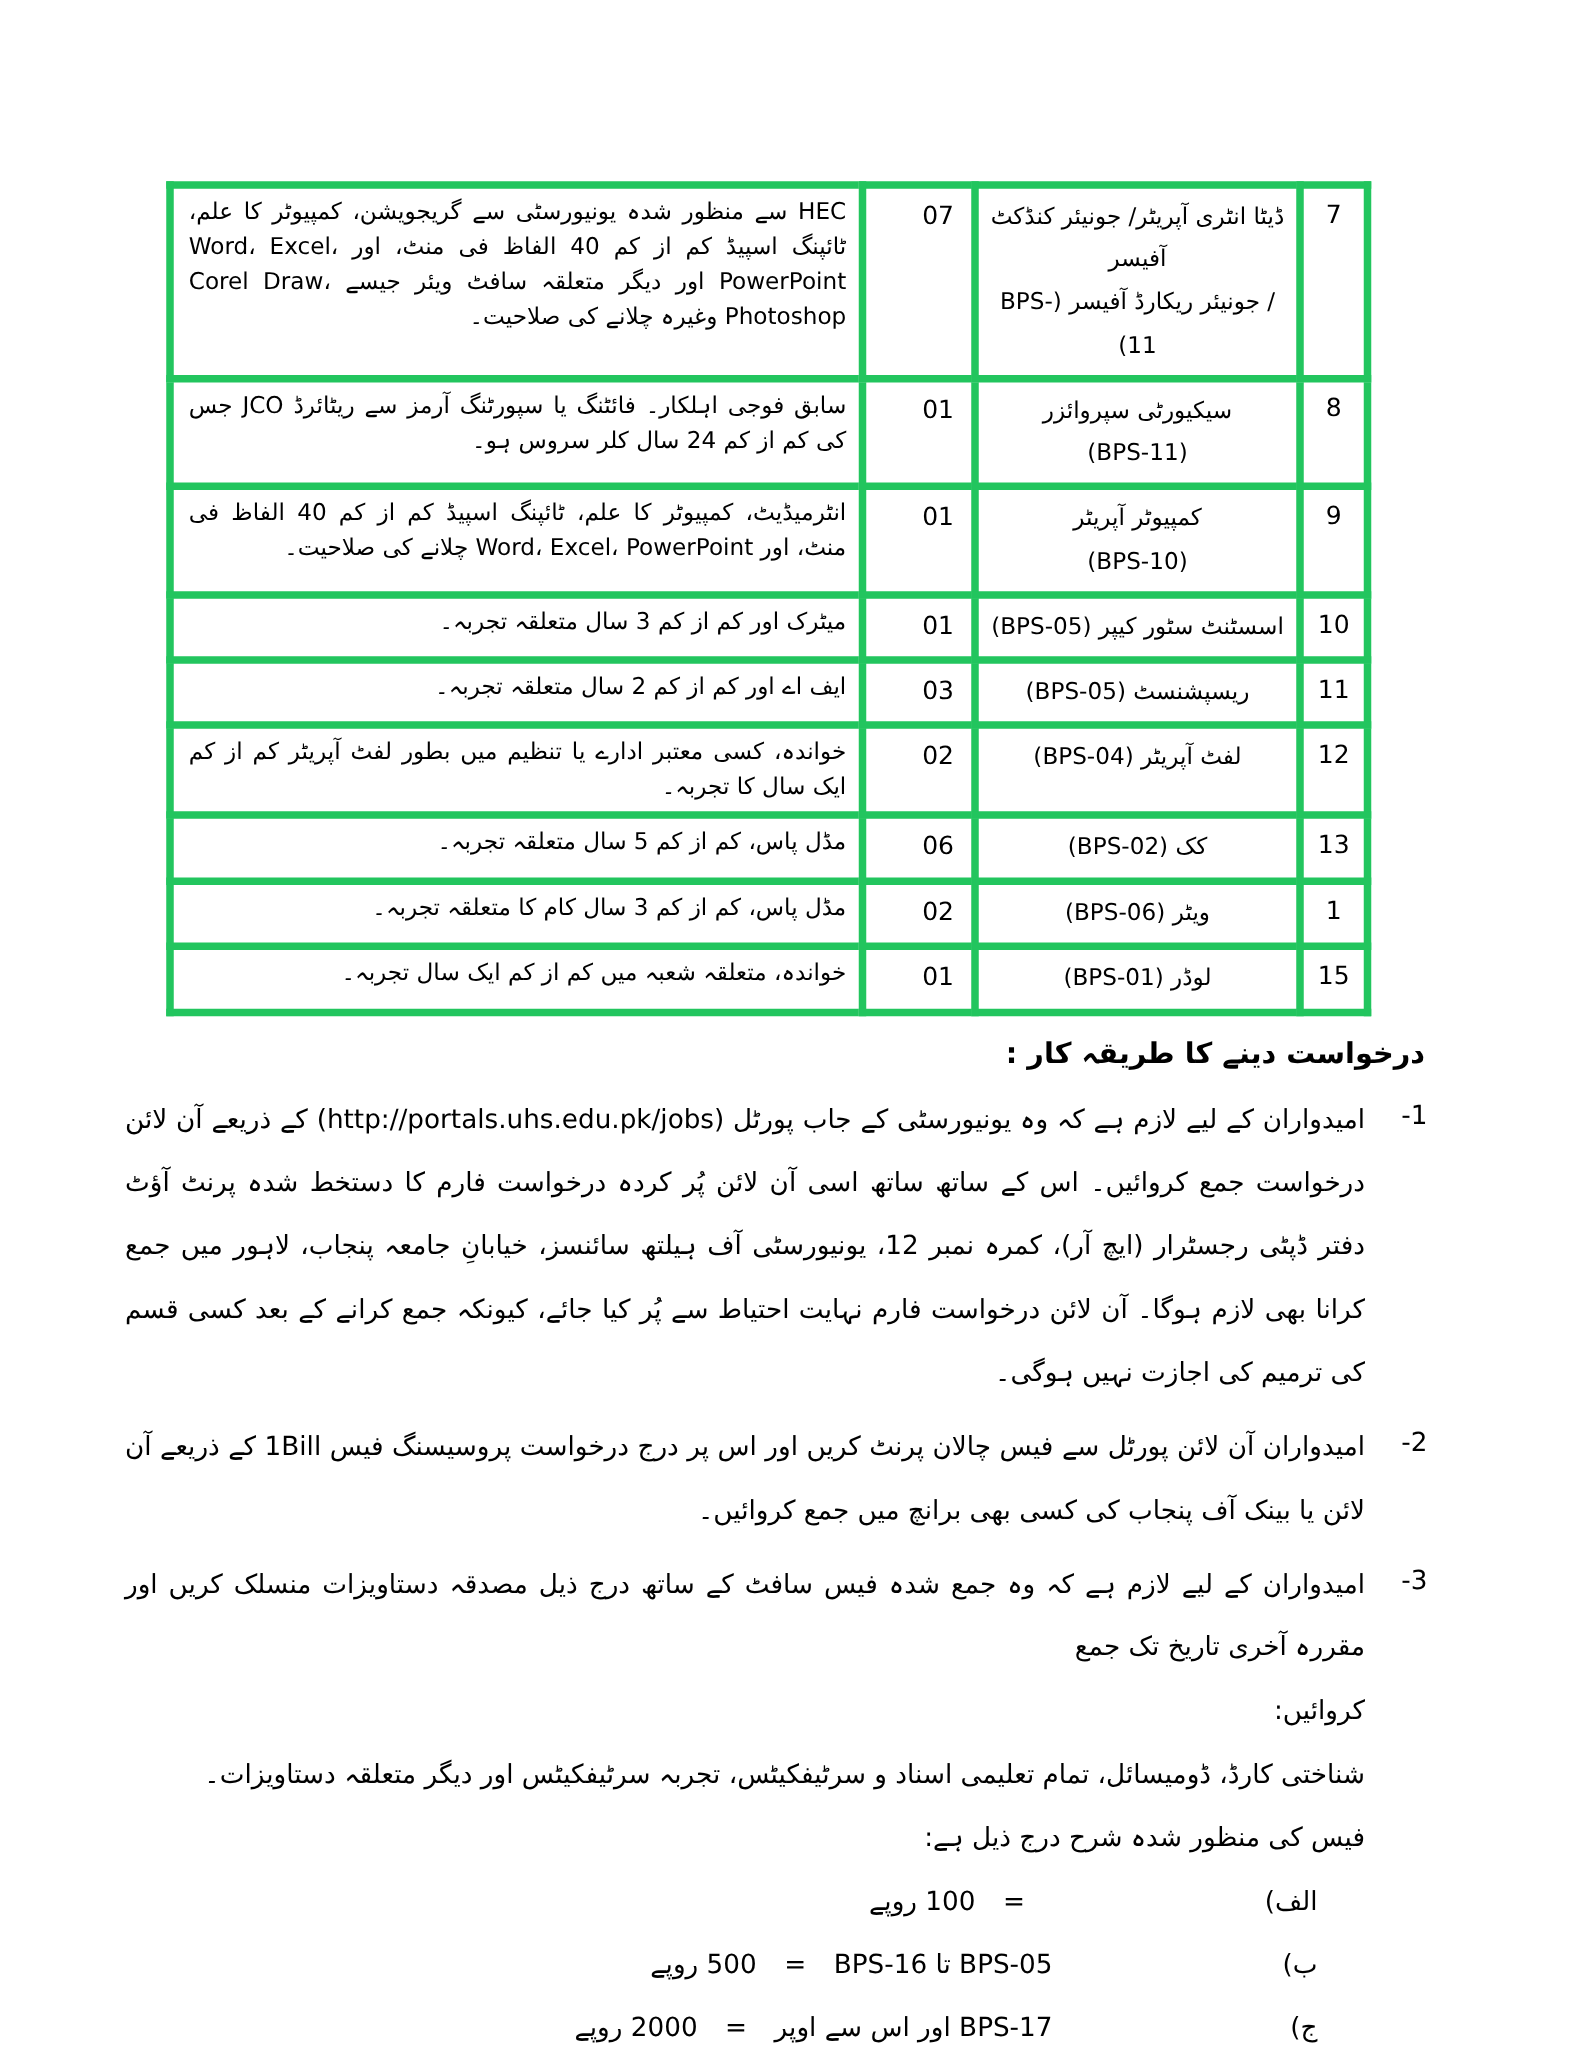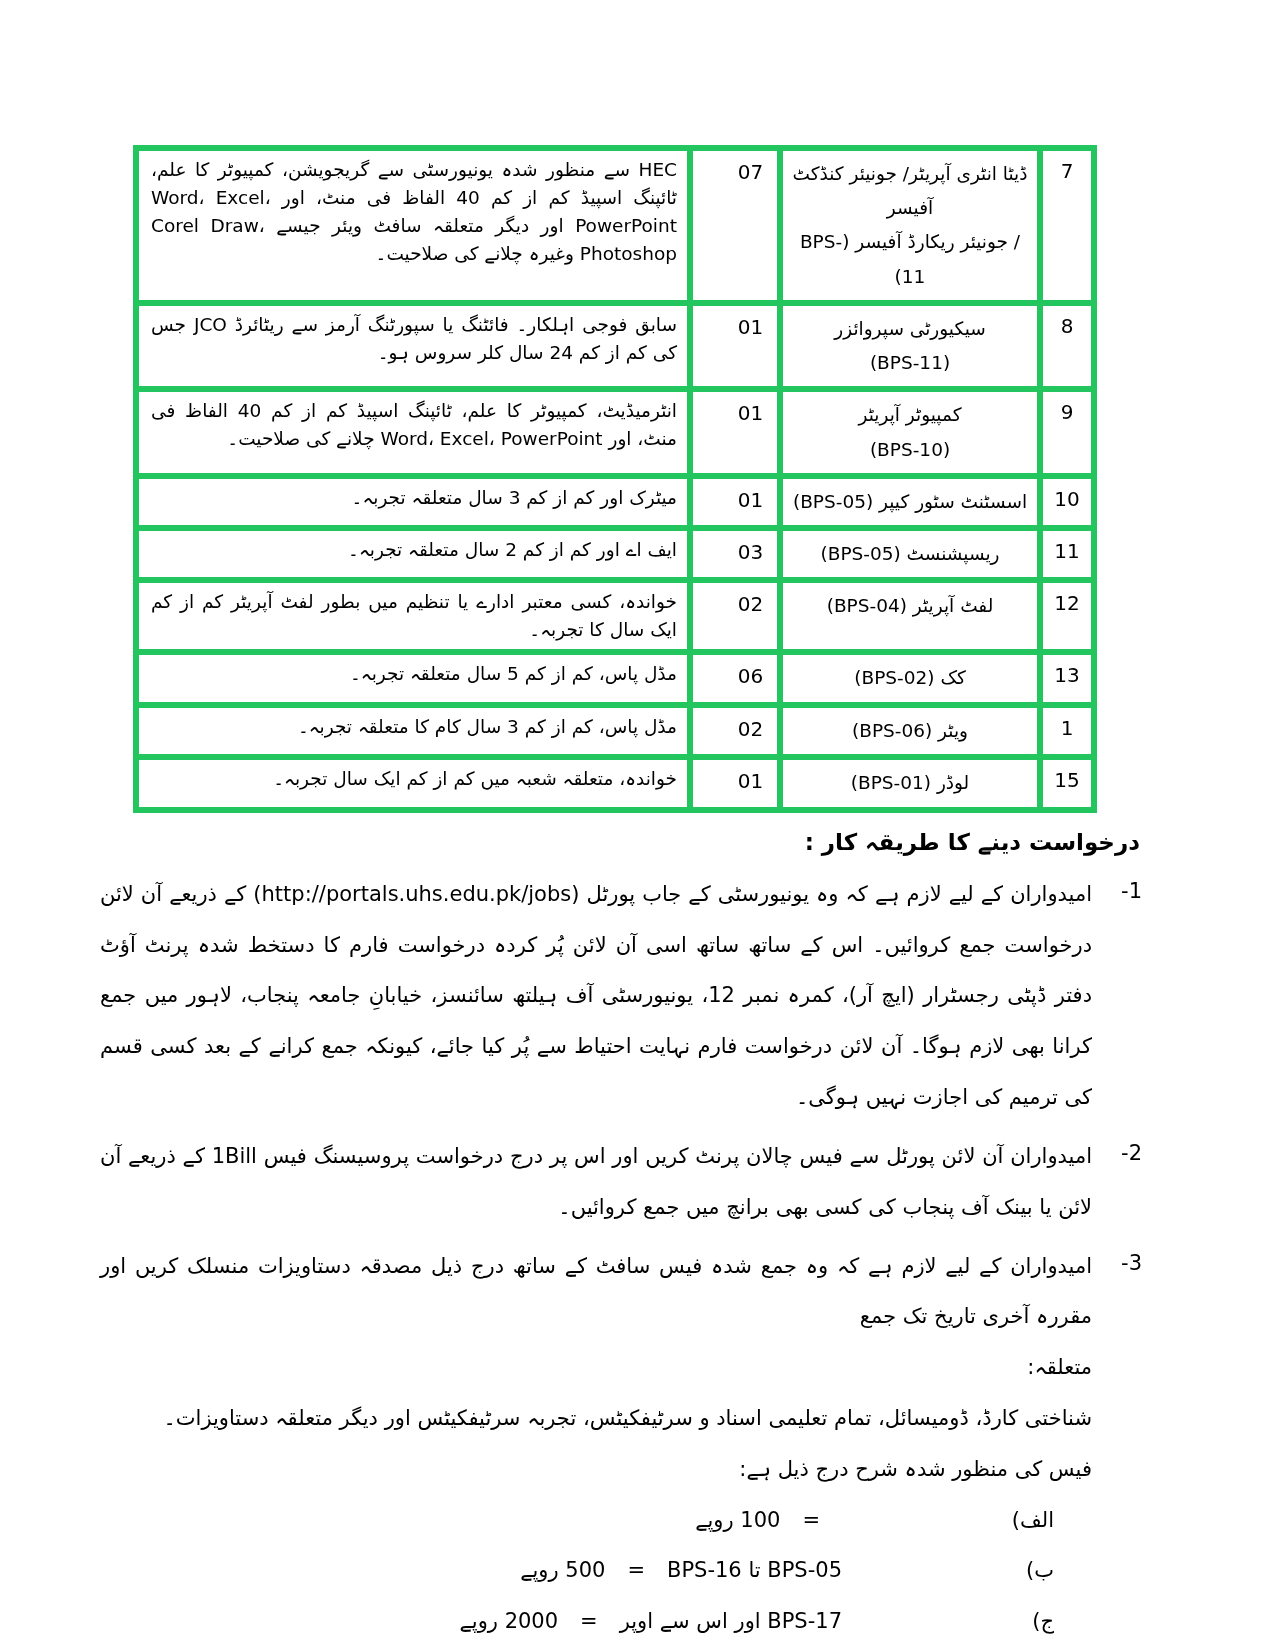--- a/index.html
+++ b/index.html
@@ -158,21 +158,21 @@
 
     <div class="item">
       <div class="marker">2-</div>
       <div class="itext">امیدواران آن لائن پورٹل سے فیس چالان پرنٹ کریں اور اس پر درج درخواست پروسیسنگ فیس 1Bill کے ذریعے آن لائن یا بینک آف پنجاب کی کسی بھی برانچ میں جمع کروائیں۔</div>
     </div>
 
     <div class="item">
       <div class="marker">3-</div>
       <div class="itext">
         <div>امیدواران کے لیے لازم ہے کہ وہ جمع شدہ فیس سافٹ کے ساتھ درج ذیل مصدقہ دستاویزات منسلک کریں اور مقررہ آخری تاریخ تک جمع</div>
-        <div class="tail-line">متعلقہ:</div>
+        <div class="tail-line">کروائیں:</div>
         <div class="sub-right">شناختی کارڈ، ڈومیسائل، تمام تعلیمی اسناد و سرٹیفکیٹس، تجربہ سرٹیفکیٹس اور دیگر متعلقہ دستاویزات۔</div>
         <div class="sub-right">فیس کی منظور شدہ شرح درج ذیل ہے:</div>
         <div class="fee-row">
           <span class="fee-label">الف)</span>
           <span class="fee-eq">=</span>
           <span>100 روپے</span>
         </div>
         <div class="fee-row">
           <span class="fee-label">ب)</span>
           <span>BPS-05 تا BPS-16</span>

